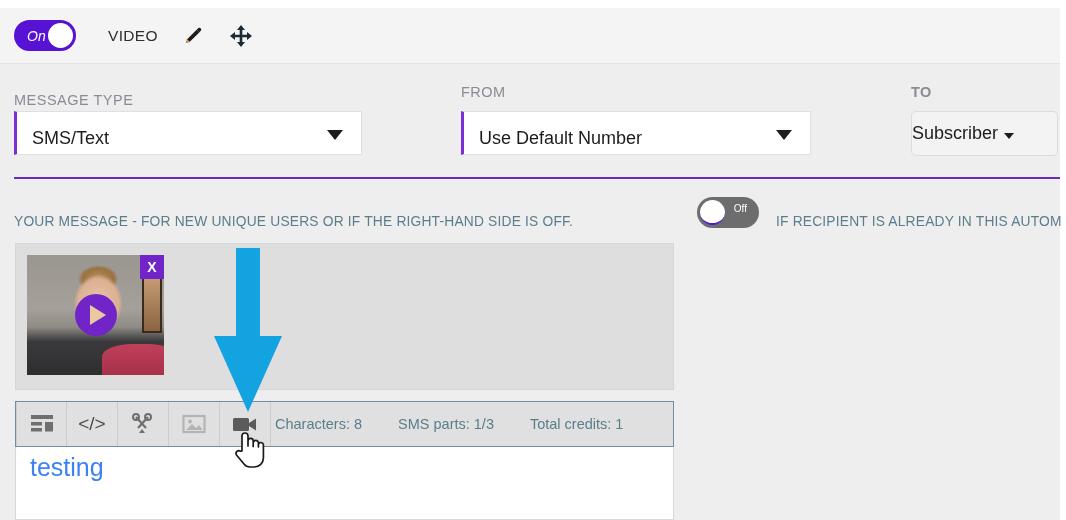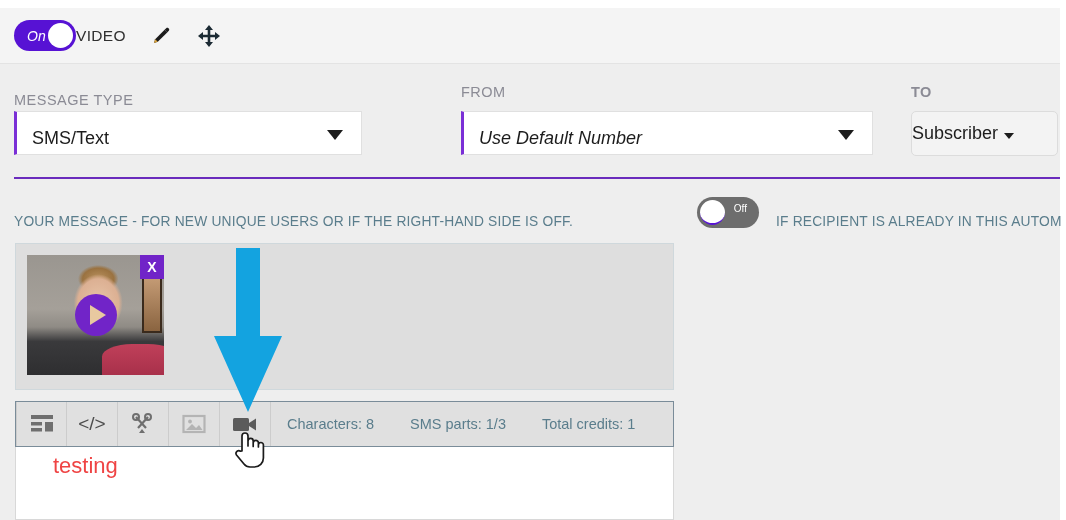--- a/index.html
+++ b/index.html
@@ -47,20 +47,21 @@
     font-size: 14px;
     margin-left: 13px;
     letter-spacing: .2px;
   }
   .toggle-on .knob {
     position: absolute; right: 3px; top: 3px;
     width: 25px; height: 25px; border-radius: 50%;
     background: #ffffff;
   }
   .hdr-title {
+    margin-left: 32px;
     font-size: 15.5px;
     color: #2f2f2f;
     letter-spacing: .3px;
   }
   .hdr-icon {
     margin-left: 22px;
     width: 26px; height: 26px;
     display: flex; align-items: center; justify-content: center;
     cursor: pointer;
   }
@@ -241,44 +242,43 @@
   }
   .tb-btn {
     width: 51px; height: 44px;
     display: flex; align-items: center; justify-content: center;
     border-right: 1px solid #cccccc;
     cursor: pointer;
   }
   .tb-btn:first-child { border-left: 1px solid #cccccc; }
   .tb-stats {
     display: flex; align-items: flex-start;
-    margin-left: 16px;
+    margin-left: 4px;
     gap: 36px;
   }
   .tb-stats span {
     font-size: 14.5px;
     color: #5a7d8c;
     white-space: nowrap;
   }
 
   
   .msg-area {
     position: absolute;
     left: 15px; top: 447px;
     width: 659px; height: 73px;
     background: #ffffff;
     border: 1px solid #d8d8d8;
     border-top: none;
   }
   .msg-text {
     position: absolute;
     left: 14px; top: 6px;
-    font-size: 22px;
-    color: #ef4444;
-    margin-left: 23px;
+    font-size: 25px;
+    color: #3b82f6;
   }
 
   
   .blue-arrow {
     position: absolute;
     left: 212px; top: 248px;
     width: 72px; height: 166px;
     pointer-events: none;
   }
 
@@ -330,21 +330,21 @@
   </div>
 
   <div class="fields">
     <div class="field-label" style="left:14px; top:14px;">MESSAGE TYPE</div>
     <div class="select-box" style="left:14px; top:33px; width:348px;">
       <span class="val">SMS/Text</span>
       <span class="caret"></span>
     </div>
 
     <div class="field-label" style="left:461px; top:6px;">FROM</div>
-    <div class="select-box" style="left:461px; top:33px; width:412px;font-style:italic;">
+    <div class="select-box" style="left:461px; top:33px; width:350px;">
       <span class="val">Use Default Number</span>
       <span class="caret"></span>
     </div>
 
     <div class="field-label" style="left:911px; top:6px;font-weight:bold;">TO</div>
   </div>
 
   <div class="btn-subscriber">
     <span>Subscriber</span>
     <span class="mini-caret"></span>

